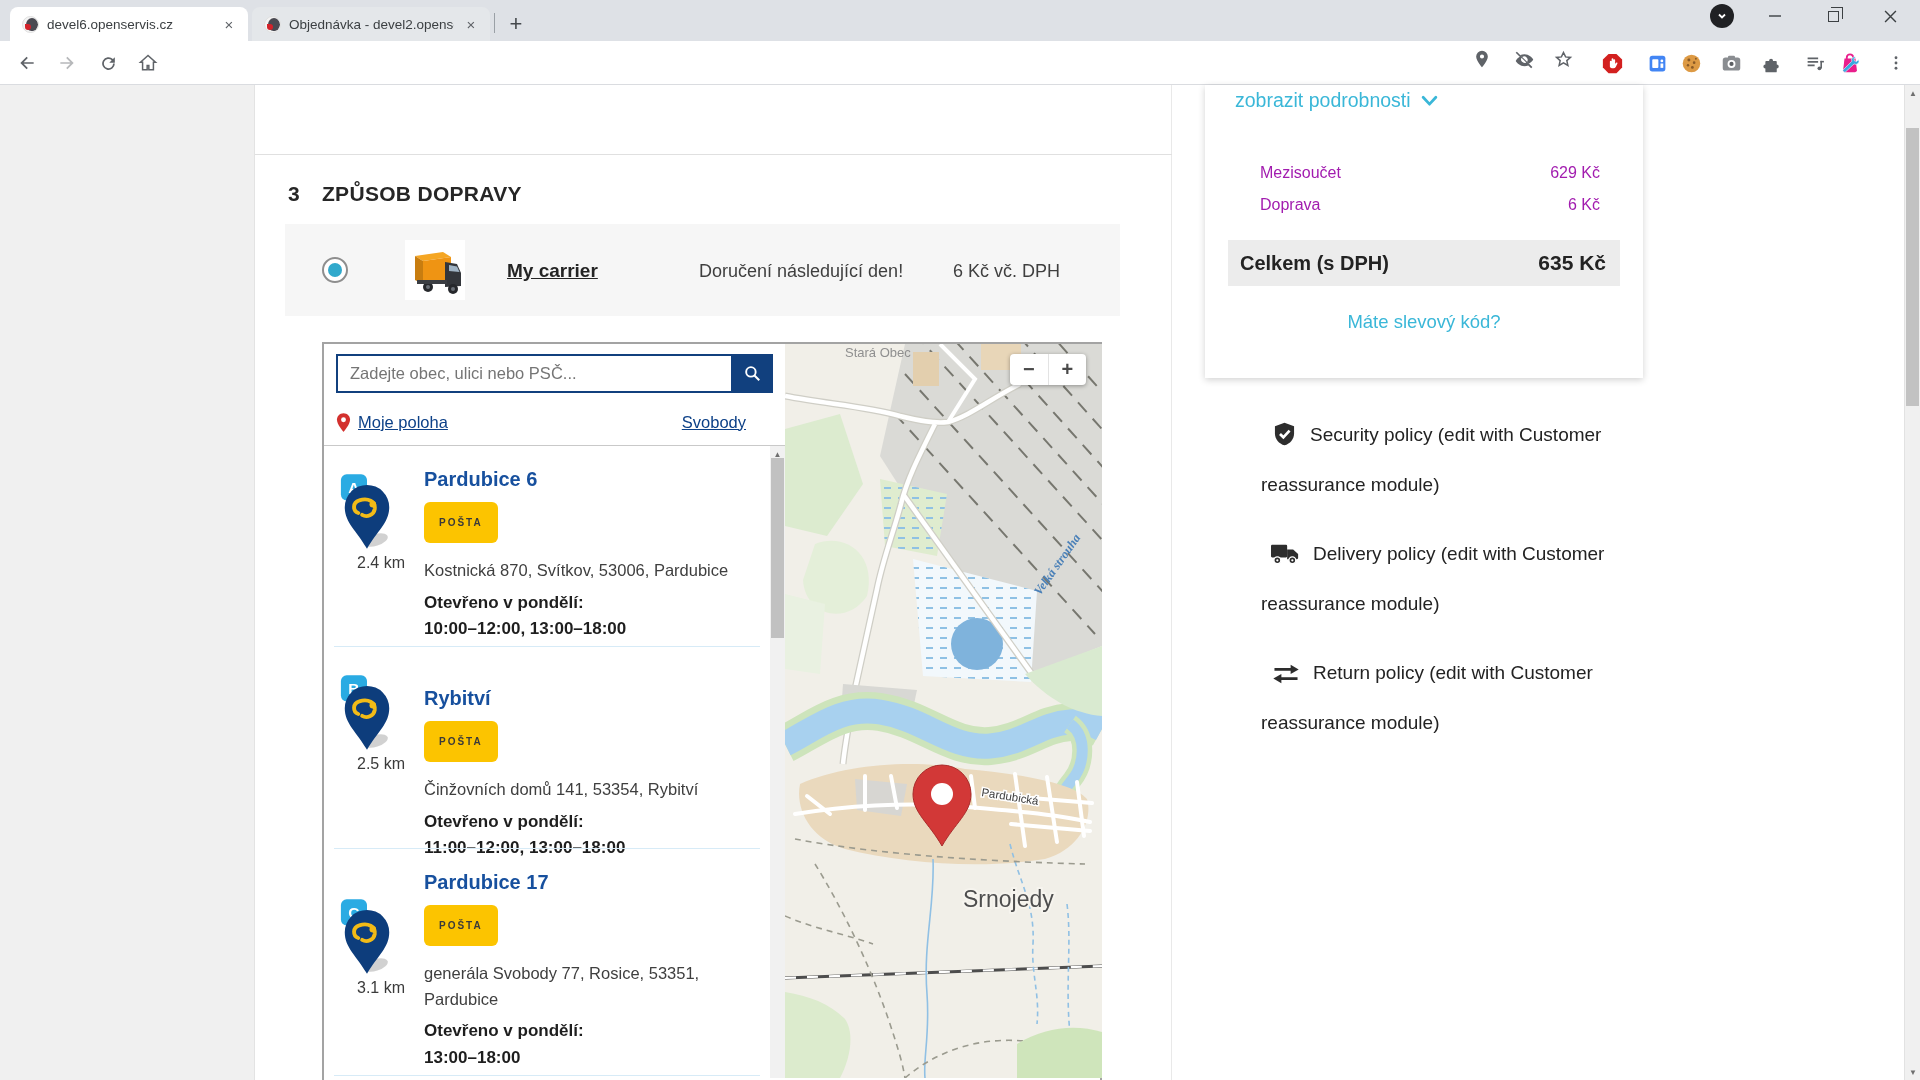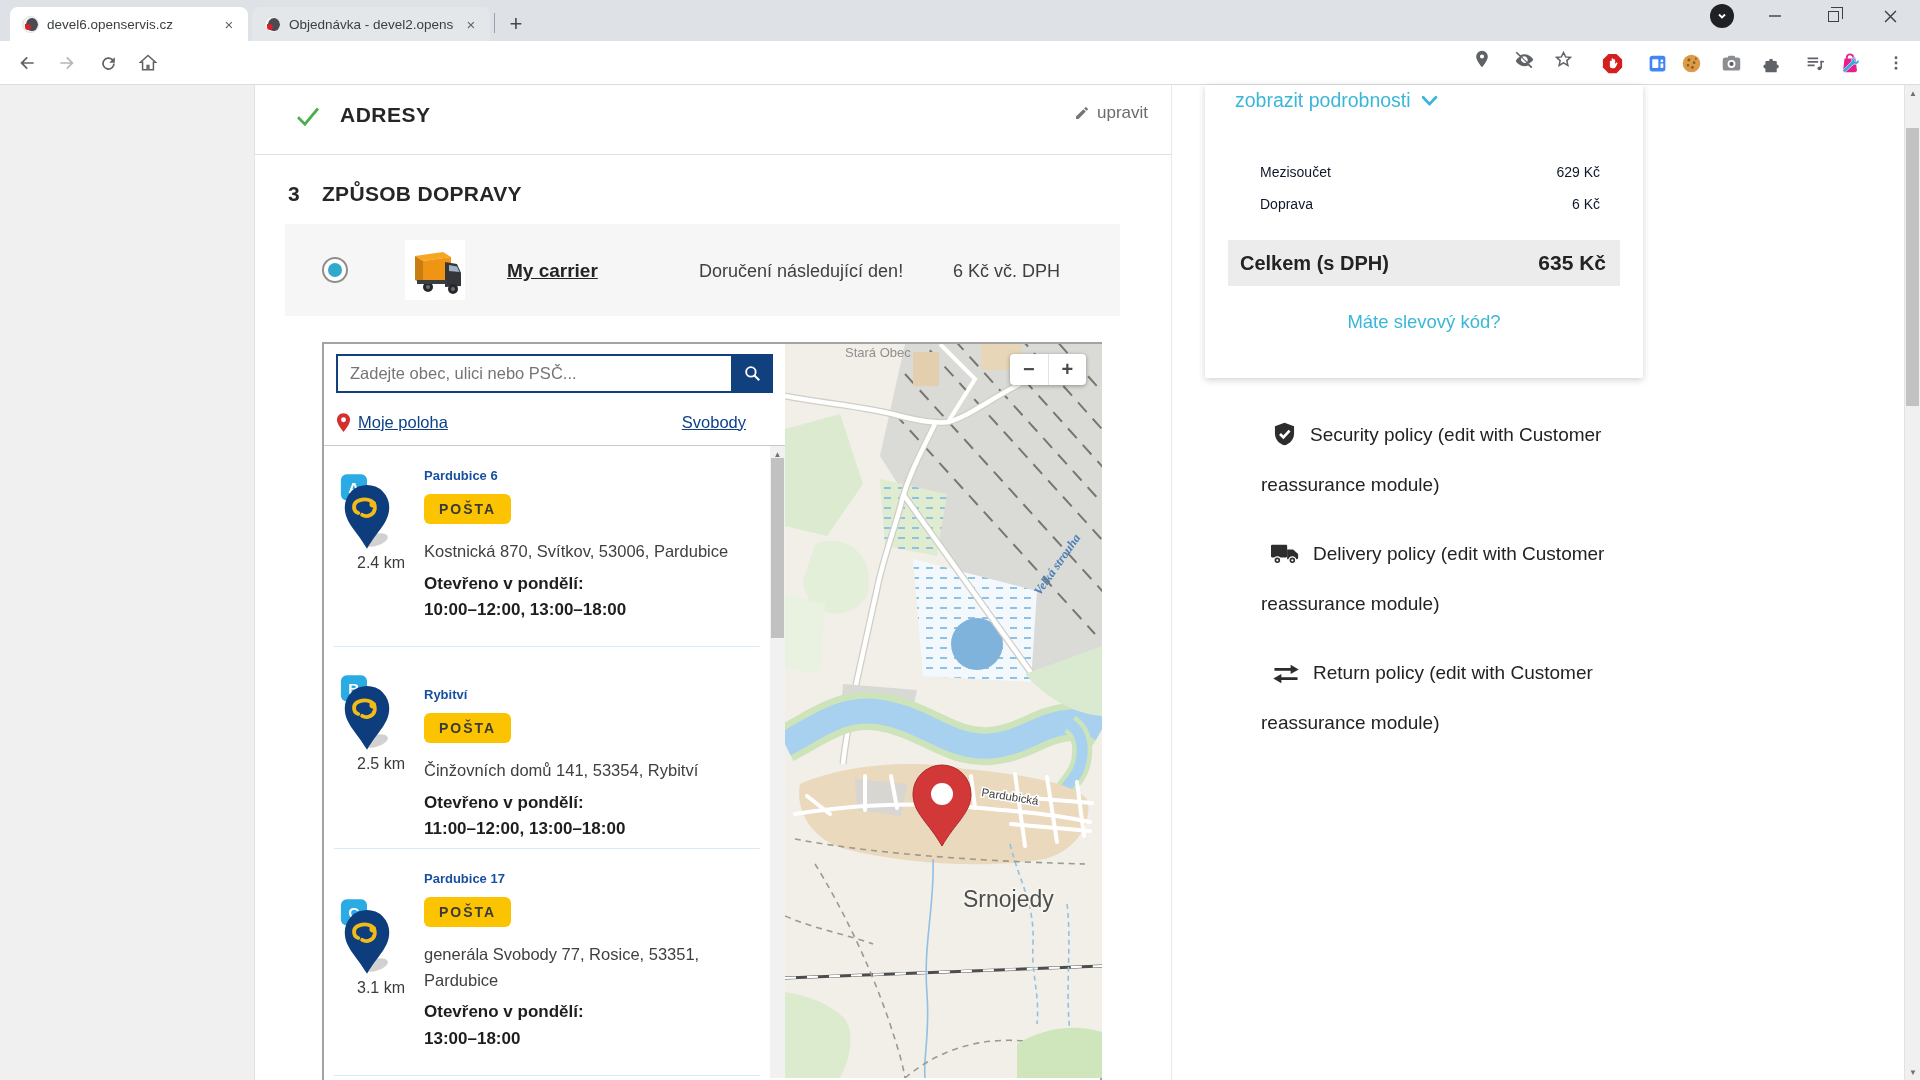--- a/index.html
+++ b/index.html
@@ -68,23 +68,23 @@
   .widget-link { color:#0c4087; font-size:16.5px; text-decoration:underline; }
   #filtry { position:absolute; right:0; }
   #panel-divider { position:absolute; left:0; top:101px; width:461px; height:1px; background:#c9c9c9; }
 
   #list { position:absolute; left:0; top:102px; width:446px; height:632px; overflow:hidden; }
   .item { position:relative; width:446px; }
   .item-divider { position:absolute; left:10px; right:10px; bottom:0; height:1px; background:#d7ebf7; }
   .marker-col { position:absolute; left:14px; top:26px; width:86px; text-align:center; }
   .dist { font-size:16px; color:#3b3b3b; margin-top:2px; }
   .item-body { position:absolute; left:100px; top:0; width:332px; }
-  .item-title { font-size:13px; font-weight:bold; color:#17509e; }
-  .posta-badge { display:inline-block; background:#fcc400; color:#3a3a3a; font-size:14px; font-weight:bold;
-                 letter-spacing:2px; padding:7px 15px; border-radius:6px; }
+  .item-title { font-size:20px; font-weight:bold; color:#17509e; }
+  .posta-badge { display:inline-block; background:#fcc400; color:#3a3a3a; font-size:10px; font-weight:bold;
+                 letter-spacing:2px; padding:15px 15px; border-radius:6px; }
   .addr { font-size:16.5px; color:#3f3f3f; line-height:1.55; }
   .open-label { font-size:17px; font-weight:bold; color:#1e1e1e; }
   .hours { font-size:17px; font-weight:bold; color:#1e1e1e; }
 
   
   #list-scrollbar { position:absolute; left:446px; top:102px; width:15px; height:632px; background:#f1f1f1; }
   #list-scroll-up { position:absolute; left:0; top:0; width:15px; height:16px; color:#6f6f6f; font-size:8px; display:flex; align-items:center; justify-content:center; }
   #list-thumb { position:absolute; left:1px; top:12px; width:13px; height:180px; background:#c1c1c1; }
 
   
@@ -93,21 +93,21 @@
              box-shadow:0 1px 4px rgba(0,0,0,.35); display:flex; z-index:5; }
   .zoombtn { flex:1; display:flex; align-items:center; justify-content:center; font-size:20px; color:#4a4a4a; font-weight:bold; }
   #zoomctl .zoombtn:first-child { border-right:1px solid #e3e3e3; }
 
   
   #summary-card { position:absolute; left:1205px; top:0; width:438px; height:293px; background:#fff;
                   box-shadow:0 2px 7px rgba(0,0,0,.18); }
   #details-link { position:absolute; left:30px; top:4px; display:flex; align-items:center; gap:10px;
                   color:#3ab7d8; font-size:19.5px; }
   .sum-row { position:absolute; left:55px; width:340px; display:flex; justify-content:space-between;
-             font-size:14px; color:#0f172a; }
+             font-size:16px; color:#a21caf; }
   #total-bar { position:absolute; left:23px; top:155px; width:392px; height:46px; background:#ececec;
                display:flex; align-items:center; justify-content:space-between; padding:0 14px 0 12px;text-align:center; }
   #total-label { font-size:20px; font-weight:bold; color:#232323; }
   #total-value { font-size:21px; font-weight:bold; color:#232323; }
   #discount-link { position:absolute; left:0; top:226px; width:438px; text-align:center; color:#3ab7d8; font-size:18.5px; }
 
   
   #policies { position:absolute; left:1261px; top:325px; width:420px; }
   .policy { font-size:19px; color:#232323; line-height:50px; margin-bottom:19px; }
   .policy .picon { display:inline-block; vertical-align:-7px; margin:0 12px 0 10px; }
@@ -259,34 +259,20 @@
         <circle cx="12" cy="19" r="1.9" fill="#5f6368"></circle>
       </svg>
   </div>
 </div>
 
 <div id="viewport">
   <div id="left-strip"></div>
 
   <div id="main-card">
 
-    <div id="adresy-row">
-      <span id="adresy-check">
-        <svg width="30" height="30" viewBox="0 0 24 24">
-            <polyline points="4,13 9.5,18.5 20,6" fill="none" stroke="#4bae4f" stroke-width="2.2"></polyline>
-          </svg>
-      </span>
-      <span id="adresy-title">ADRESY</span>
-      <span id="upravit">
-        <svg width="16" height="16" viewBox="0 0 24 24">
-            <path d="M3 17.2V21h3.8L17.8 9.9l-3.7-3.7zM20.7 7a1 1 0 0 0 0-1.4l-2.3-2.3a1 1 0 0 0-1.4 0l-1.8 1.8 3.7 3.7z" fill="#757575"></path>
-          </svg>
-        <span>upravit</span>
-      </span>
-    </div>
     <div id="adresy-divider"></div>
 
     <div id="shipping-title">
       <span class="num">3</span><span>ZPŮSOB DOPRAVY</span>
     </div>
 
     <div id="carrier-row">
       <span class="radio">
           <span class="radio-dot"></span>
         </span>

